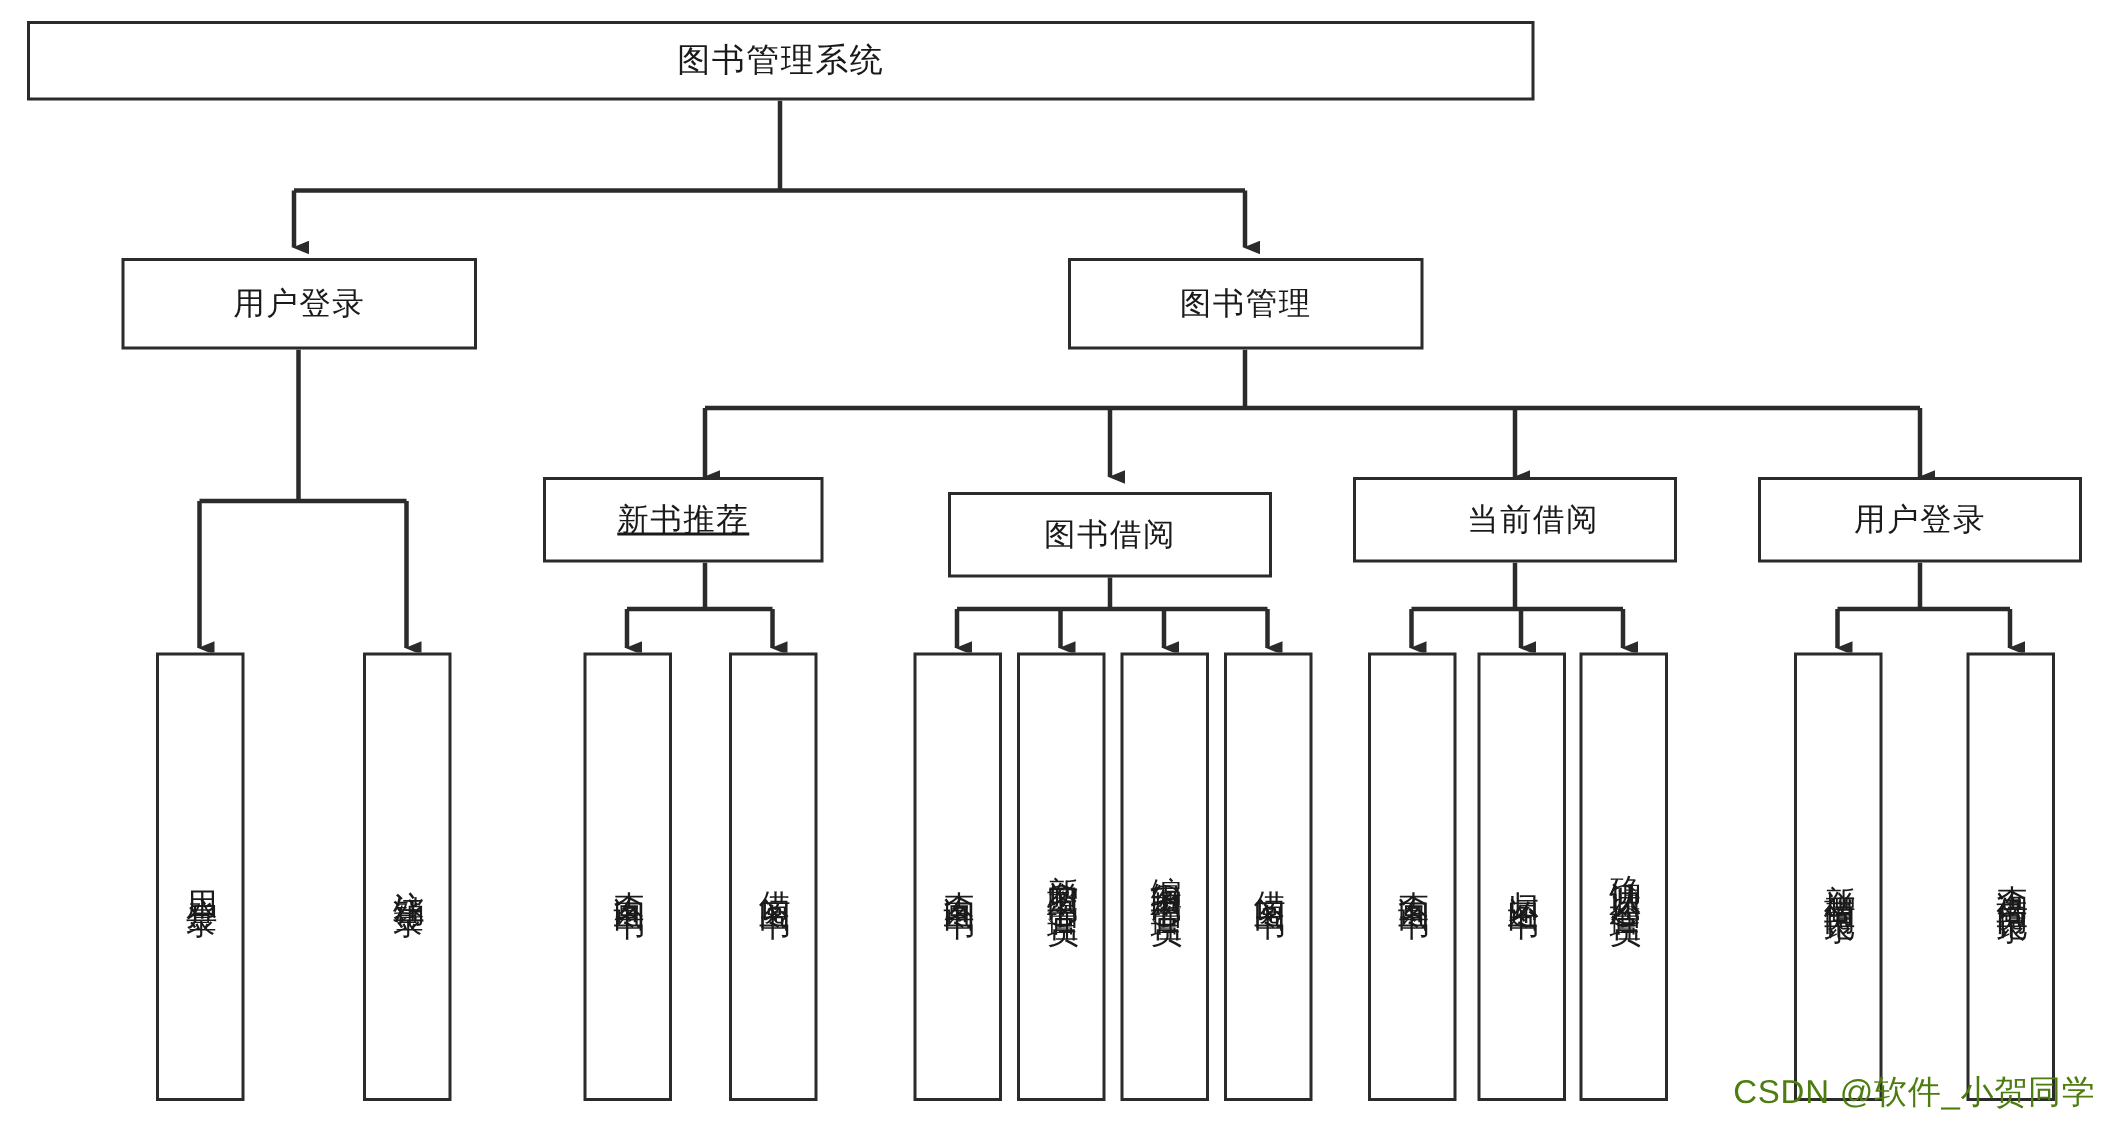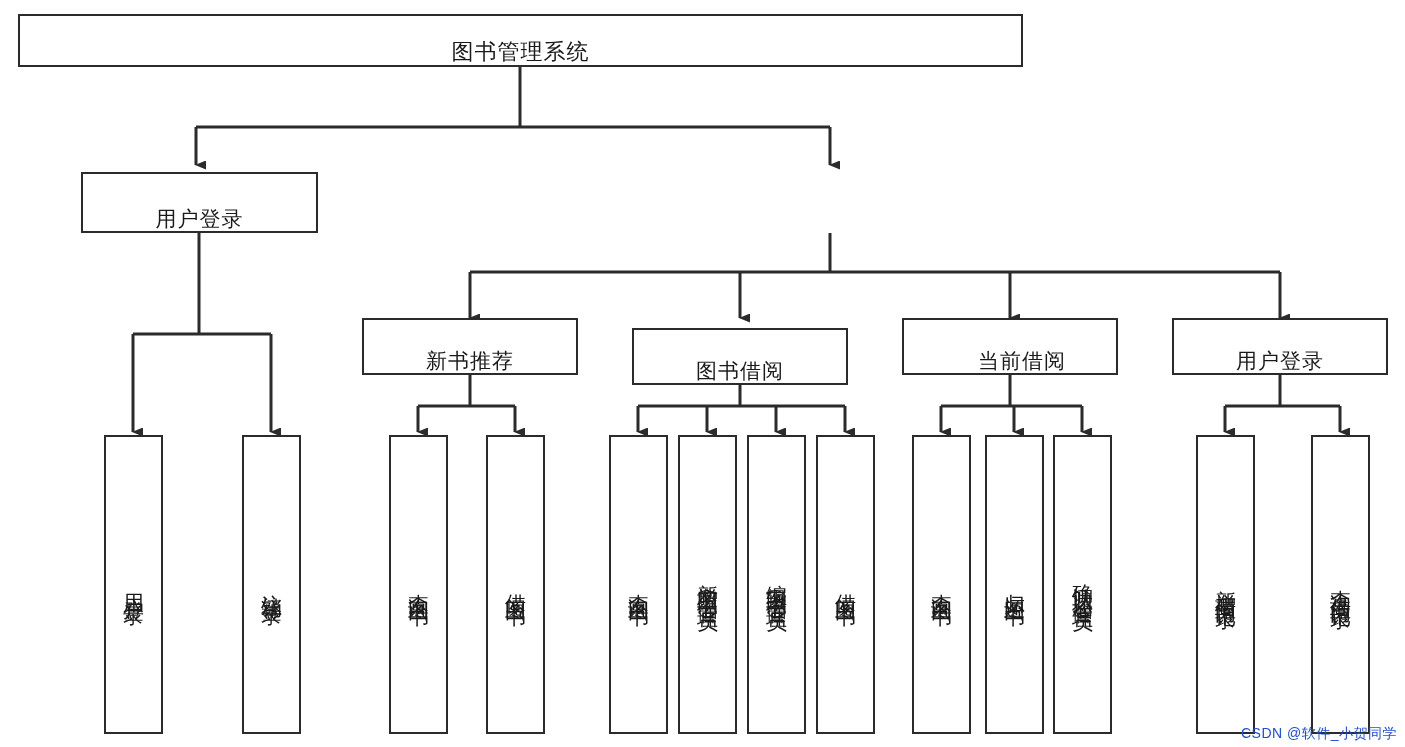--- a/index.html
+++ b/index.html
@@ -25,21 +25,21 @@
     width: 1405px;
     height: 747px;
     pointer-events: none;
   }
   .node {
     position: absolute;
     box-sizing: border-box;
     background: #ffffff;
     border: 2px solid #2b2b2b;
     display: flex;
-    align-items: flex-end;
+    align-items: center;
     justify-content: center;
     color: #1a1a1a;
   }
   .node.horiz {
     font-size: 21px;
     letter-spacing: 1px;
     line-height: 1.2;
   }
   .node.root {
     font-size: 22px;
@@ -58,22 +58,22 @@
   }
   .node.vert > .vlabel {
     writing-mode: vertical-rl;
     text-orientation: upright;
     display: block;
   }
   .watermark {
     position: absolute;
     right: 8px;
     bottom: 4px;
-    font-size: 14px;
-    color: #1d4ed8;
+    font-size: 22px;
+    color: #4d7c0f;
     letter-spacing: 0.5px;
     white-space: nowrap;
   }
 </style>
 </head>
 <body>
 
 <div id="canvas">
 
   <svg class="wires" viewBox="0 0 1405 747">
@@ -127,22 +127,25 @@
     </g>
   </svg>
 
   <div class="node horiz root" style="left:18px; top:14px; width:1005px; height:53px;">
     <span>图书管理系统</span>
   </div>
 
   <div class="node horiz" style="left:81px; top:172px; width:237px; height:61px;">
     <span>用户登录</span>
   </div>
-
-  <div class="node horiz" style="left:362px; top:318px; width:216px; height:57px;">
+  <div class="node horiz" style="left:712px; top:172px; width:237px; height:61px;">
+    <span>图书管理</span>
+  </div>
+
+  <div class="node horiz" style="left:362px; top:318px; width:187px; height:57px;text-decoration:underline;">
     <span>新书推荐</span>
   </div>
   <div class="node horiz" style="left:632px; top:318px; width:216px; height:57px;margin-top:10px;">
     <span>图书借阅</span>
   </div>
   <div class="node horiz" style="left:902px; top:318px; width:216px; height:57px;padding-left:24px;">
     <span>当前借阅</span>
   </div>
   <div class="node horiz" style="left:1172px; top:318px; width:216px; height:57px;">
     <span>用户登录</span>

